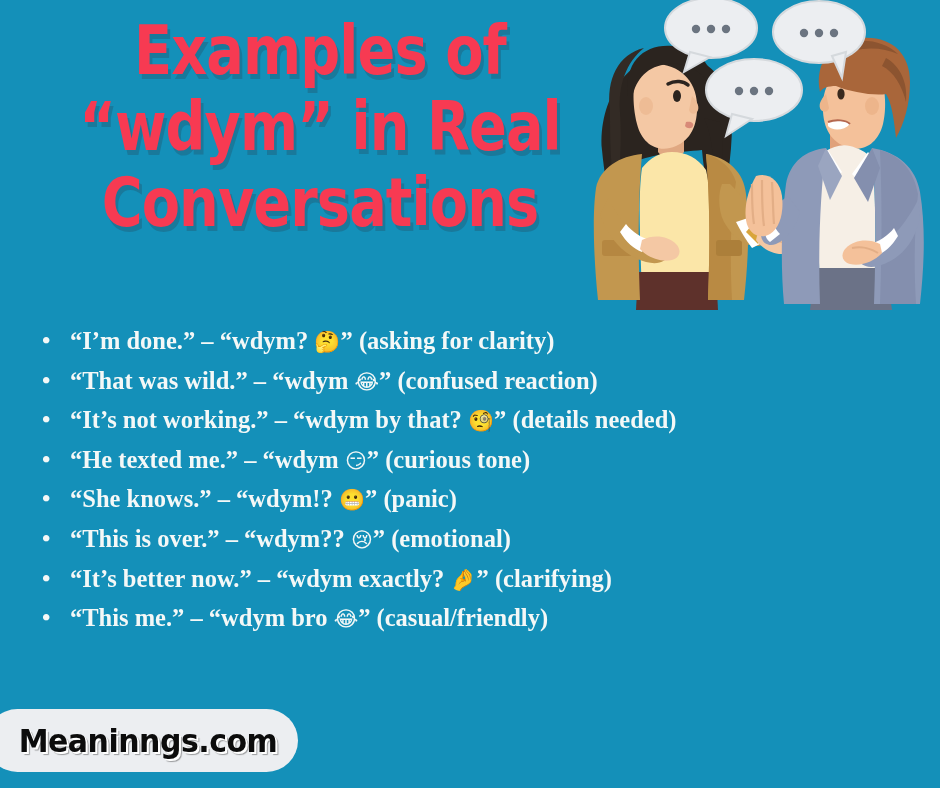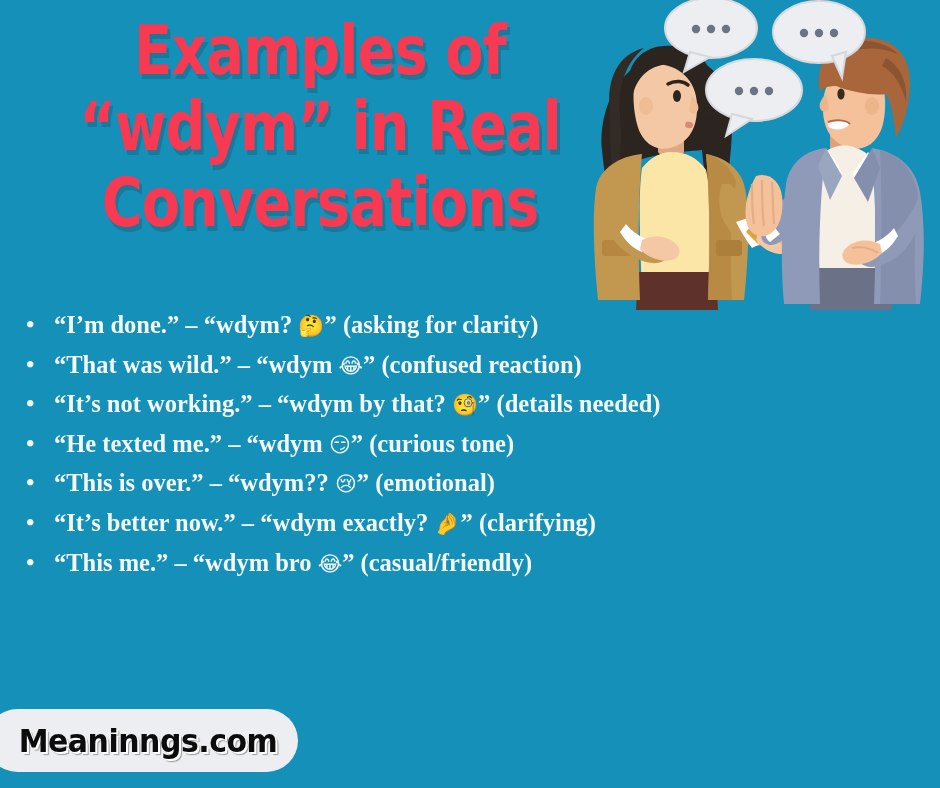--- a/index.html
+++ b/index.html
@@ -55,21 +55,21 @@
   }
   #illustration svg { display: block; }
 
   
   #examples-list {
     position: absolute;
     left: 20px;
     top: 306px;
     width: 900px;
     list-style: none;
-    margin: 0;
+    margin: 16px;
     padding: 0;
     z-index: 6;
   }
   #examples-list li {
     position: relative;
     font-family: "Liberation Serif", serif;
     font-weight: bold;
     font-size: 24.5px;
     line-height: 38.6px;
     color: #f4f8f7;
@@ -256,20 +256,21 @@
         <circle cx="189" cy="91" r="4.2" fill="#6b7480"></circle>
       </g>
     </svg>
   </div>
 
   <ul id="examples-list">
     <li><span>“I’m done.” – “wdym? </span><span class="emoji">🤔</span><span>” (asking for clarity)</span></li>
     <li><span>“That was wild.” – “wdym </span><span class="emoji">😂</span><span>” (confused reaction)</span></li>
     <li><span>“It’s not working.” – “wdym by that? </span><span class="emoji">🧐</span><span>” (details needed)</span></li>
     <li><span>“He texted me.” – “wdym </span><span class="emoji">😏</span><span>” (curious tone)</span></li>
+    <li><span>“She knows.” – “wdym!? </span><span class="emoji">😬</span><span>” (panic)</span></li>
     <li><span>“This is over.” – “wdym?? </span><span class="emoji">😢</span><span>” (emotional)</span></li>
     <li><span>“It’s better now.” – “wdym exactly? </span><span class="emoji">🤌</span><span>” (clarifying)</span></li>
     <li><span>“This me.” – “wdym bro </span><span class="emoji">😂</span><span>” (casual/friendly)</span></li>
   </ul>
 
   <div id="footer-badge">
     <span id="footer-badge-text">Meaninngs.com</span>
   </div>
 
 </div>

